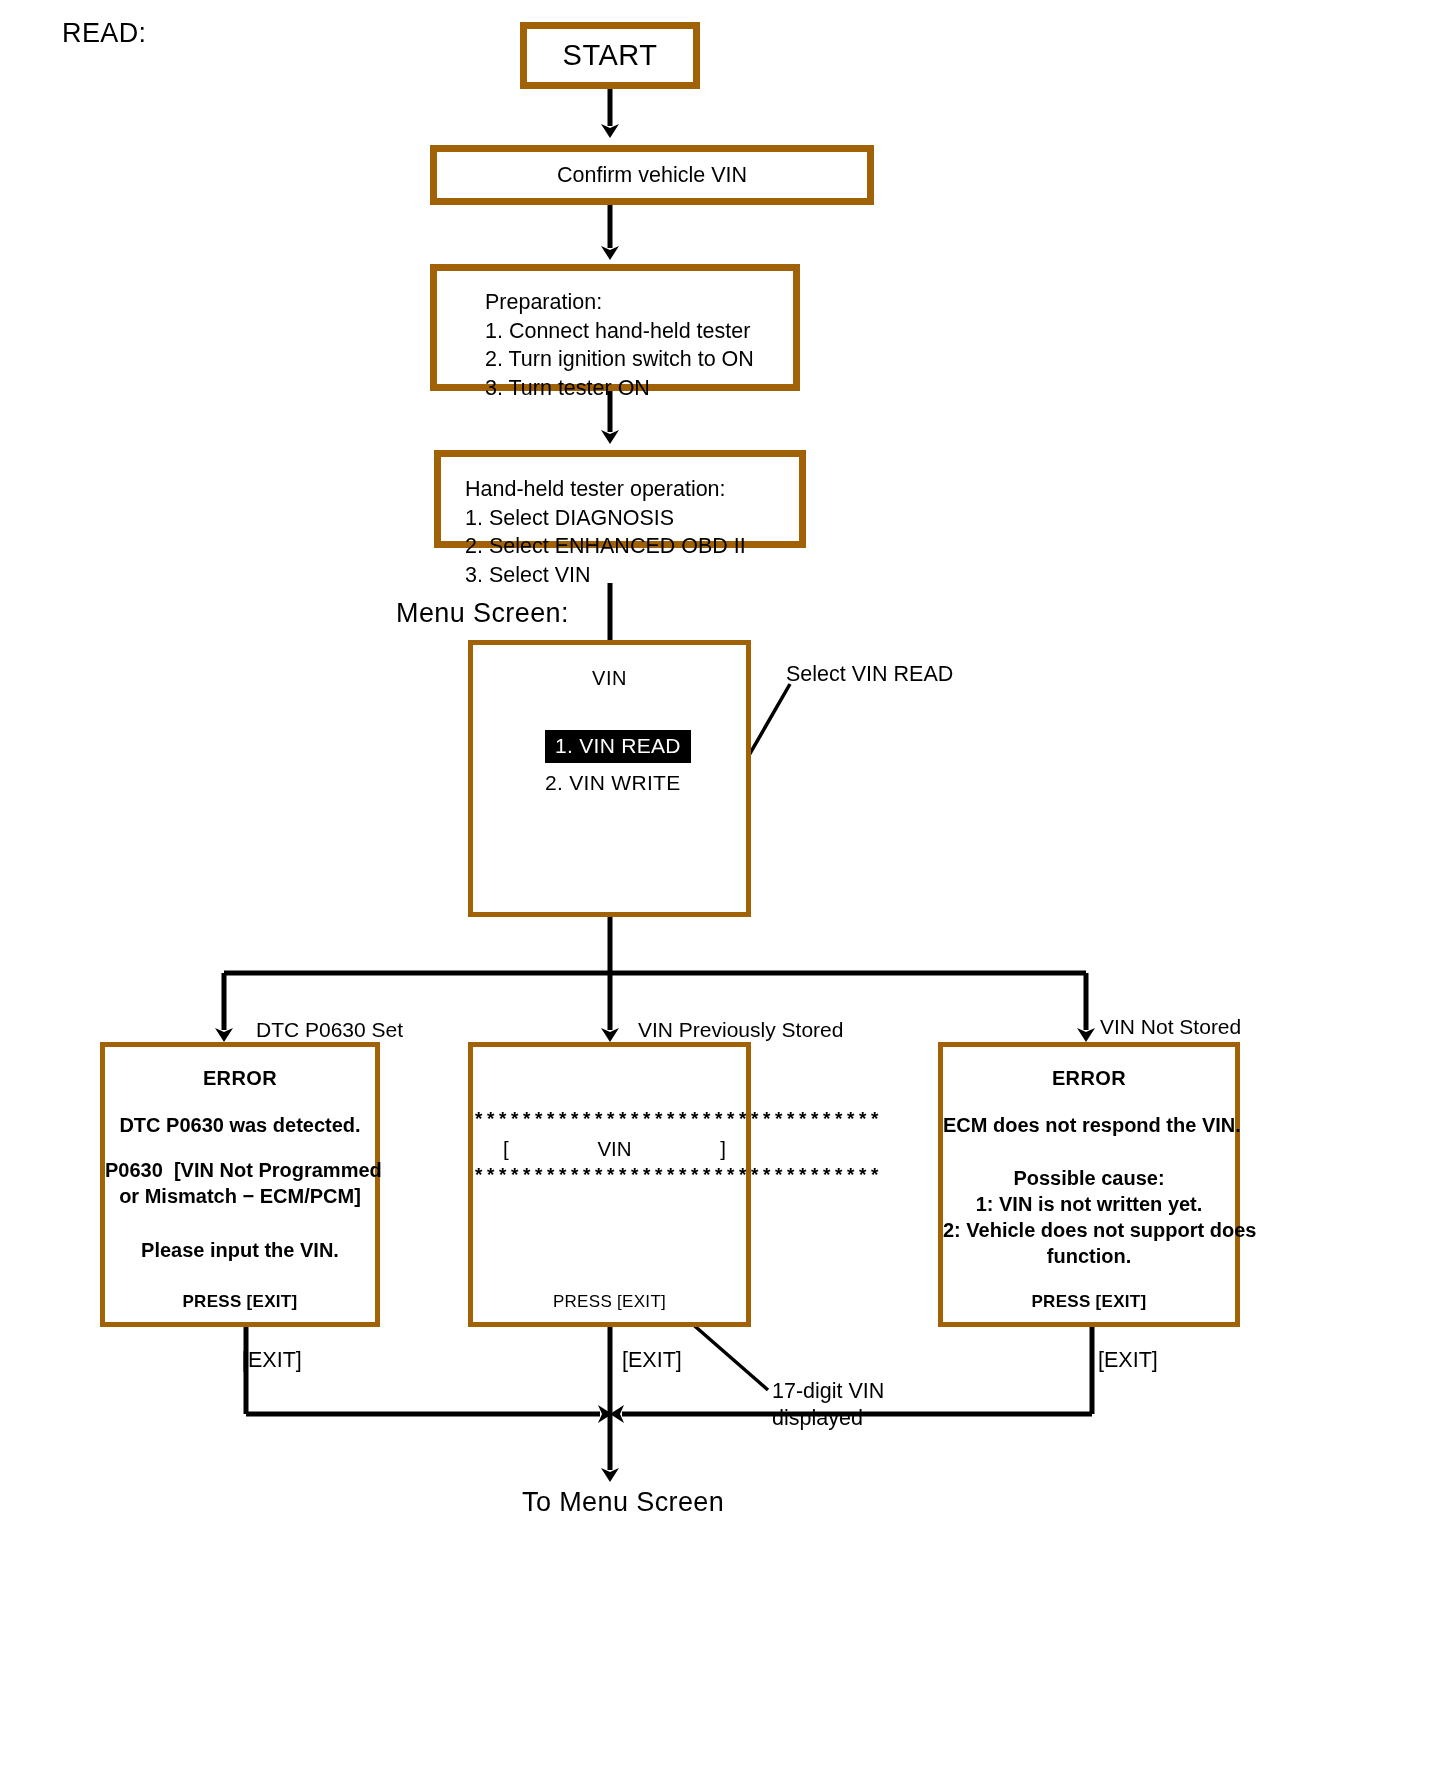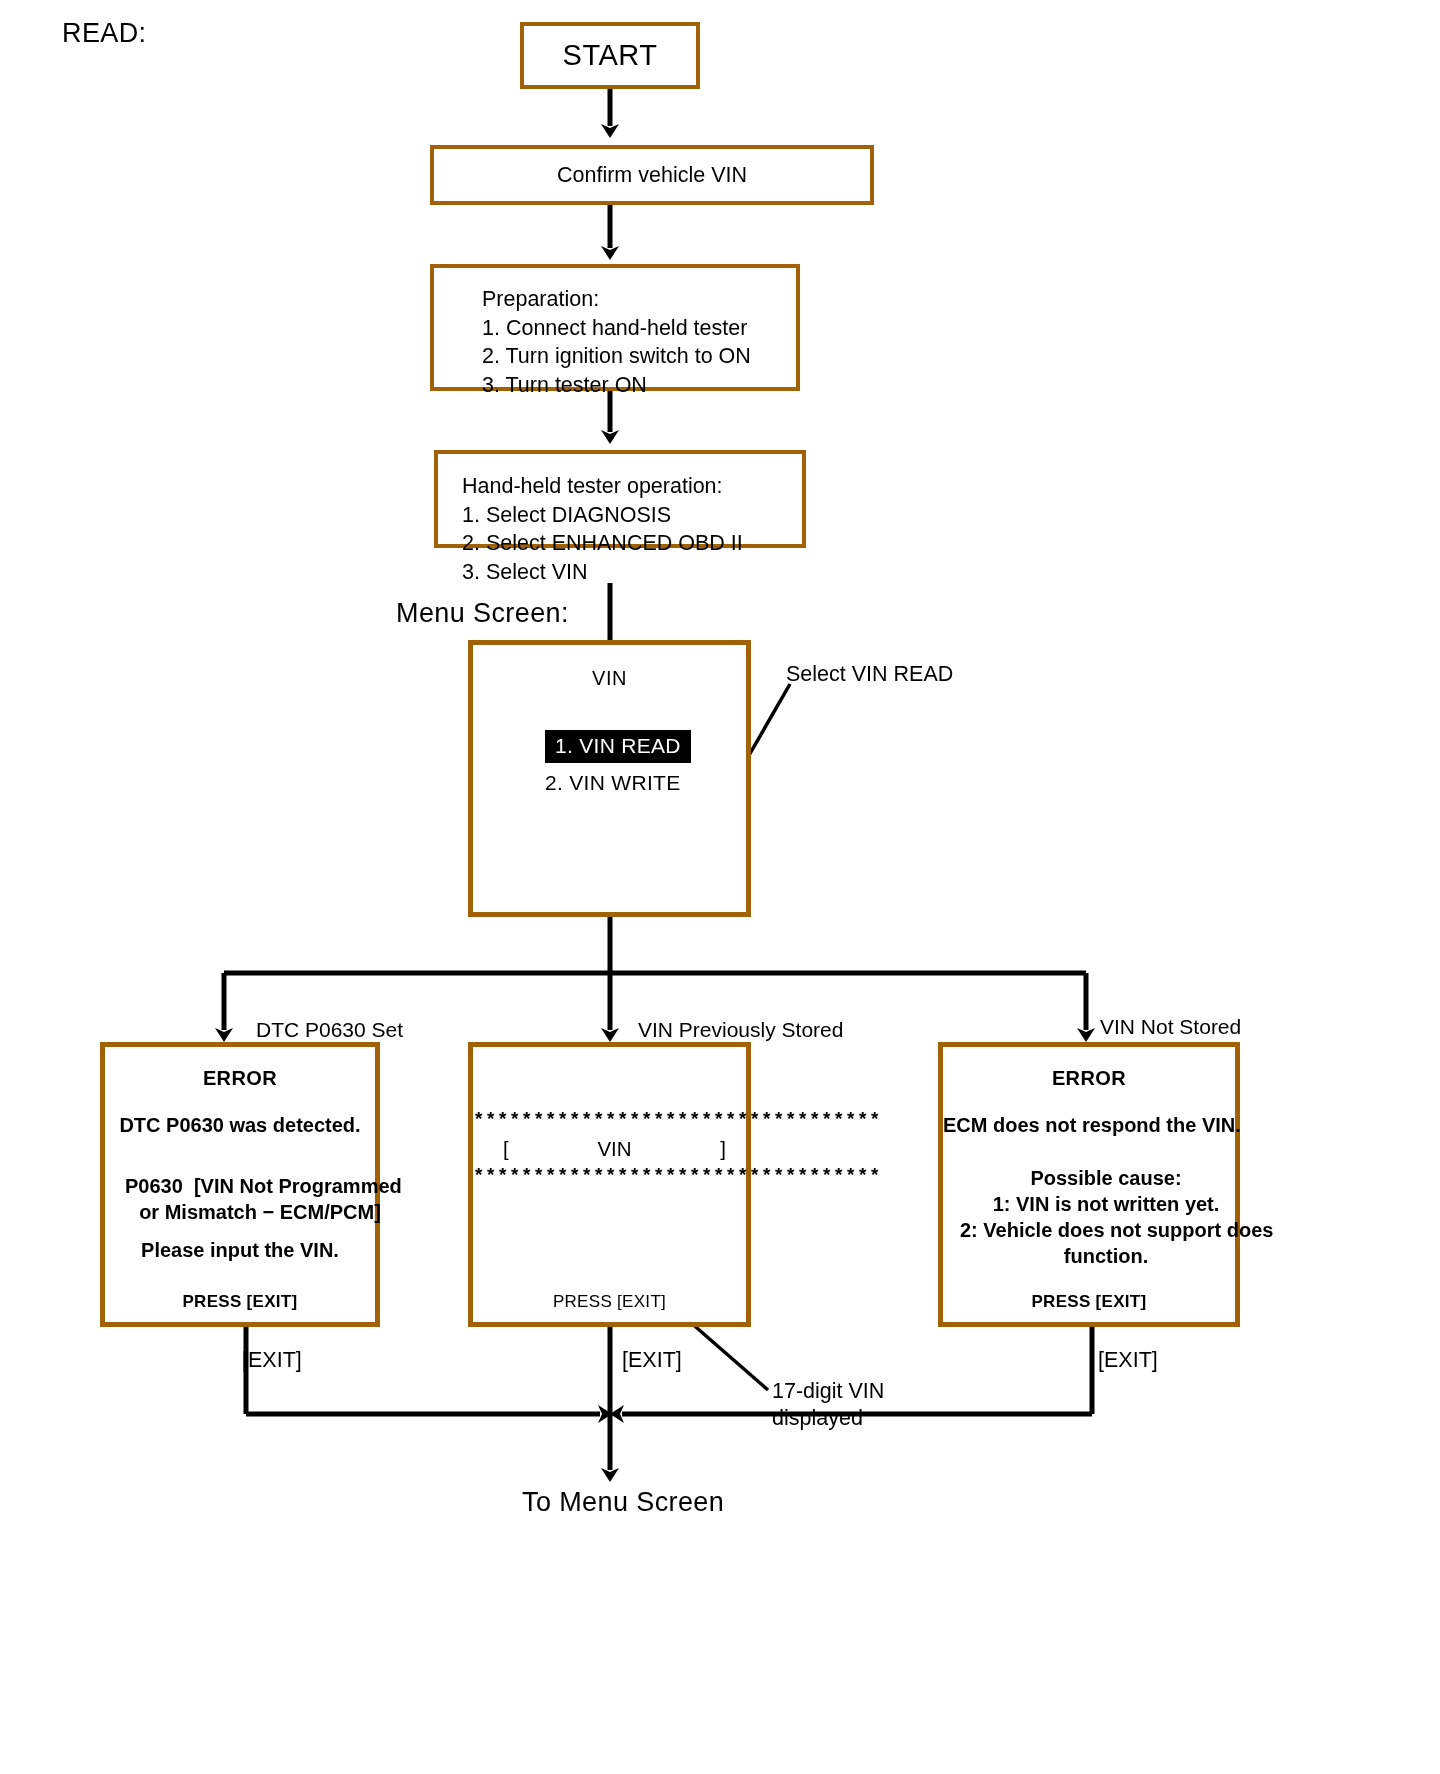--- a/index.html
+++ b/index.html
@@ -3,21 +3,21 @@
 <meta charset="utf-8">
 <style>
   html,body{margin:0;padding:0;background:#ffffff;}
   body{
     width:1440px;height:1774px;position:relative;
     font-family:"Liberation Sans","DejaVu Sans",sans-serif;
     color:#000000;overflow:hidden;
   }
   .abs{position:absolute;}
   .box{
-    position:absolute;border:4px solid #a16207;background:#fff;box-sizing:border-box;
+    position:absolute;border:7px solid #a16207;background:#fff;box-sizing:border-box;
   }
   .box.thick{border-width:5px;}
   .ctr{text-align:center;}
   .lbl{position:absolute;white-space:pre;}
 
   
   #read-title{left:62px;top:18px;font-size:27px;font-weight:normal;letter-spacing:.4px;}
   #start-label{font-size:29px;letter-spacing:.5px;}
   .step-text{font-size:21.5px;line-height:28.5px;white-space:pre;}
   .step-text.block{text-align:left;}
@@ -126,21 +126,21 @@
 <div class="lbl branch-label" style="left:638px;top:1018px;">VIN Previously Stored</div>
 <div class="lbl branch-label" style="left:1100px;top:1015px;">VIN Not Stored</div>
 
 <div class="box thick" style="left:100px;top:1042px;width:280px;height:285px;">
   <div class="abs ctr" style="left:0;top:20px;width:100%;">
     <span class="err-head">ERROR</span>
   </div>
   <div class="abs ctr" style="left:0;top:65px;width:100%;">
     <div class="err-line">DTC P0630 was detected.</div>
   </div>
-  <div class="abs ctr" style="left:0;top:126px;width:100%;padding-left:20px;">
+  <div class="abs ctr" style="left:0;top:110px;width:100%;">
     <div class="err-line">P0630  [VIN Not Programmed</div>
     <div class="err-line">or Mismatch − ECM/PCM]</div>
   </div>
   <div class="abs ctr" style="left:0;top:190px;width:100%;">
     <div class="err-line">Please input the VIN.</div>
   </div>
   <div class="abs ctr" style="left:0;top:245px;width:100%;">
     <span class="press">PRESS [EXIT]</span>
   </div>
 </div>
@@ -165,21 +165,21 @@
 <div class="lbl callout-text" style="left:772px;top:1378px;"><span>17-digit VIN
 displayed</span></div>
 
 <div class="box thick" style="left:938px;top:1042px;width:302px;height:285px;">
   <div class="abs ctr" style="left:0;top:20px;width:100%;">
     <span class="err-head">ERROR</span>
   </div>
   <div class="abs ctr" style="left:0;top:65px;width:100%;">
     <div class="err-line">ECM does not respond the VIN.</div>
   </div>
-  <div class="abs ctr" style="left:0;top:118px;width:100%;margin-left:17px;">
+  <div class="abs ctr" style="left:0;top:118px;width:100%;">
     <div class="err-line">Possible cause:</div>
     <div class="err-line">1: VIN is not written yet.</div>
     <div class="err-line">2: Vehicle does not support does</div>
     <div class="err-line">function.</div>
   </div>
   <div class="abs ctr" style="left:0;top:245px;width:100%;">
     <span class="press">PRESS [EXIT]</span>
   </div>
 </div>
 

